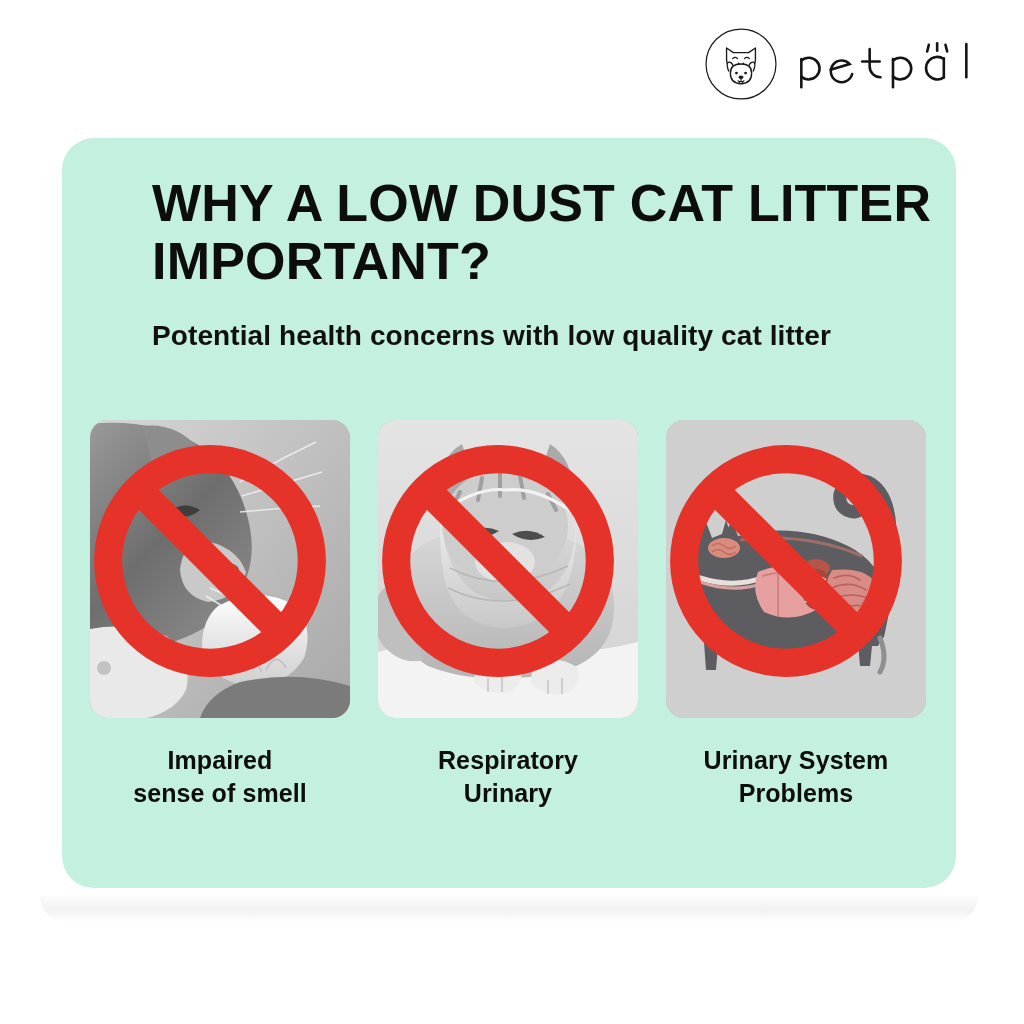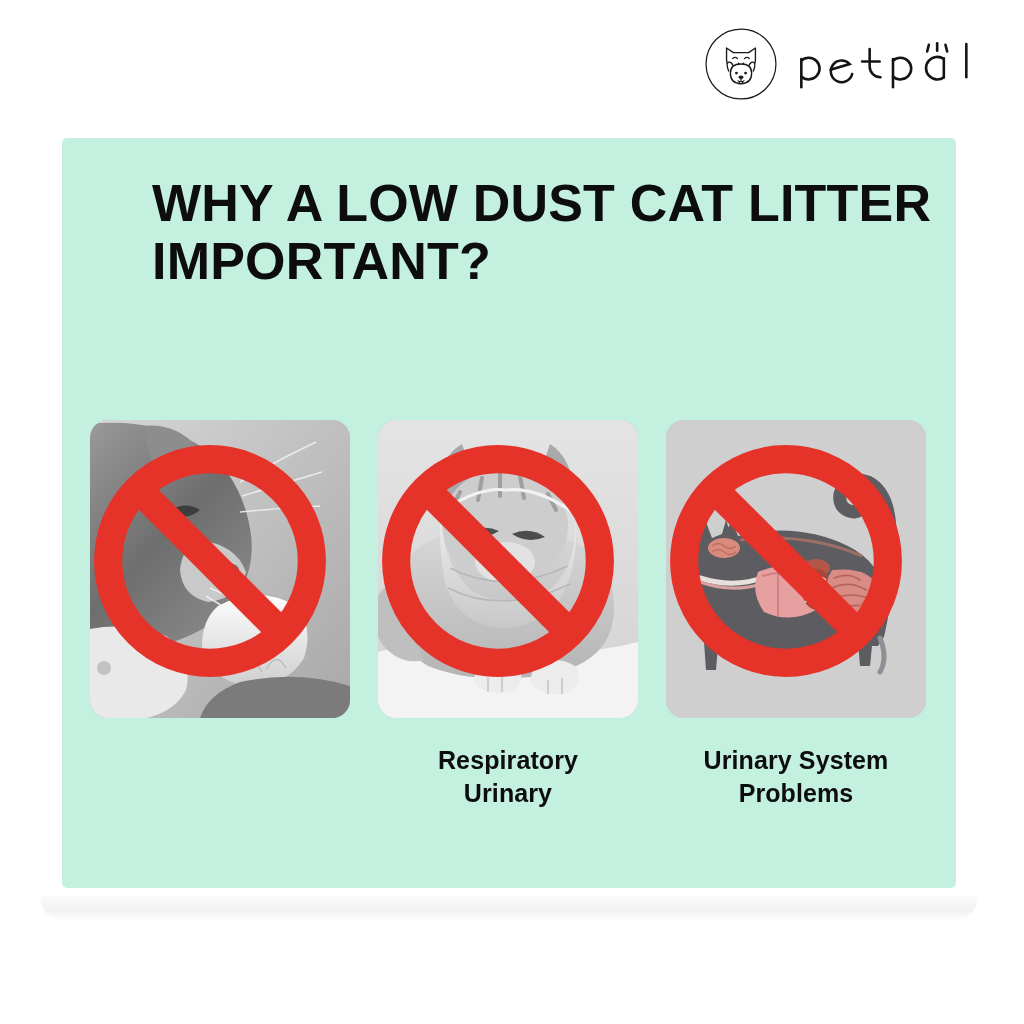--- a/index.html
+++ b/index.html
@@ -39,21 +39,21 @@
   }
 
   
   .mint-card {
     position: absolute;
     left: 62px;
     top: 138px;
     width: 894px;
     height: 750px;
     background: #c4f0df;
-    border-radius: 5px;
+    border-radius: 32px;
   }
 
   
   .ghost-card {
     position: absolute;
     left: 40px;
     top: 896px;
     width: 938px;
     height: 26px;
     border-radius: 0 0 26px 26px;
@@ -180,20 +180,21 @@
         <path d="M183 13 L185 21"></path>
       </g>
     </svg>
   </div>
 
   <div class="ghost-card"></div>
 
   <div class="mint-card">
 
     <h1 class="headline">WHY A LOW DUST CAT LITTER IMPORTANT?</h1>
+    <h2 class="subhead">Potential health concerns with low quality cat litter</h2>
 
     <div class="cards-row">
 
       <div class="concern">
         <div class="thumb">
           <svg viewBox="0 0 260 298" preserveAspectRatio="xMidYMid slice">
             <defs>
               <linearGradient id="g1bg" x1="0" y1="0" x2="1" y2="1">
                 <stop offset="0" stop-color="#d6d6d6"></stop>
                 <stop offset="1" stop-color="#a8a8a8"></stop>
@@ -237,20 +238,22 @@
             <circle cx="14" cy="248" r="7" fill="#c2c2c2"></circle>
             <path d="M-14 214 q-10 16 0 34" fill="none" stroke="#2b2b2b" stroke-width="3"></path>
 
             <path d="M150 262 Q206 250 260 266 L260 298 L110 298 Q118 274 150 262 Z" fill="#7b7b7b"></path>
           </svg>
           <svg class="no-sign" viewBox="0 0 60 60">
             <circle cx="30" cy="30" r="23.5" fill="none" stroke="#e5332a" stroke-width="6.5"></circle>
             <line x1="14" y1="14" x2="46" y2="46" stroke="#e5332a" stroke-width="6.5" stroke-linecap="butt"></line>
           </svg>
         </div>
+        <div class="caption" style="white-space:pre-line">Impaired
+sense of smell</div>
       </div>
 
       <div class="concern">
         <div class="thumb">
           <svg viewBox="0 0 260 298" preserveAspectRatio="xMidYMid slice">
             <defs>
               <linearGradient id="g2bg" x1="0" y1="0" x2="0" y2="1">
                 <stop offset="0" stop-color="#e4e4e4"></stop>
                 <stop offset="1" stop-color="#d2d2d2"></stop>
               </linearGradient>

